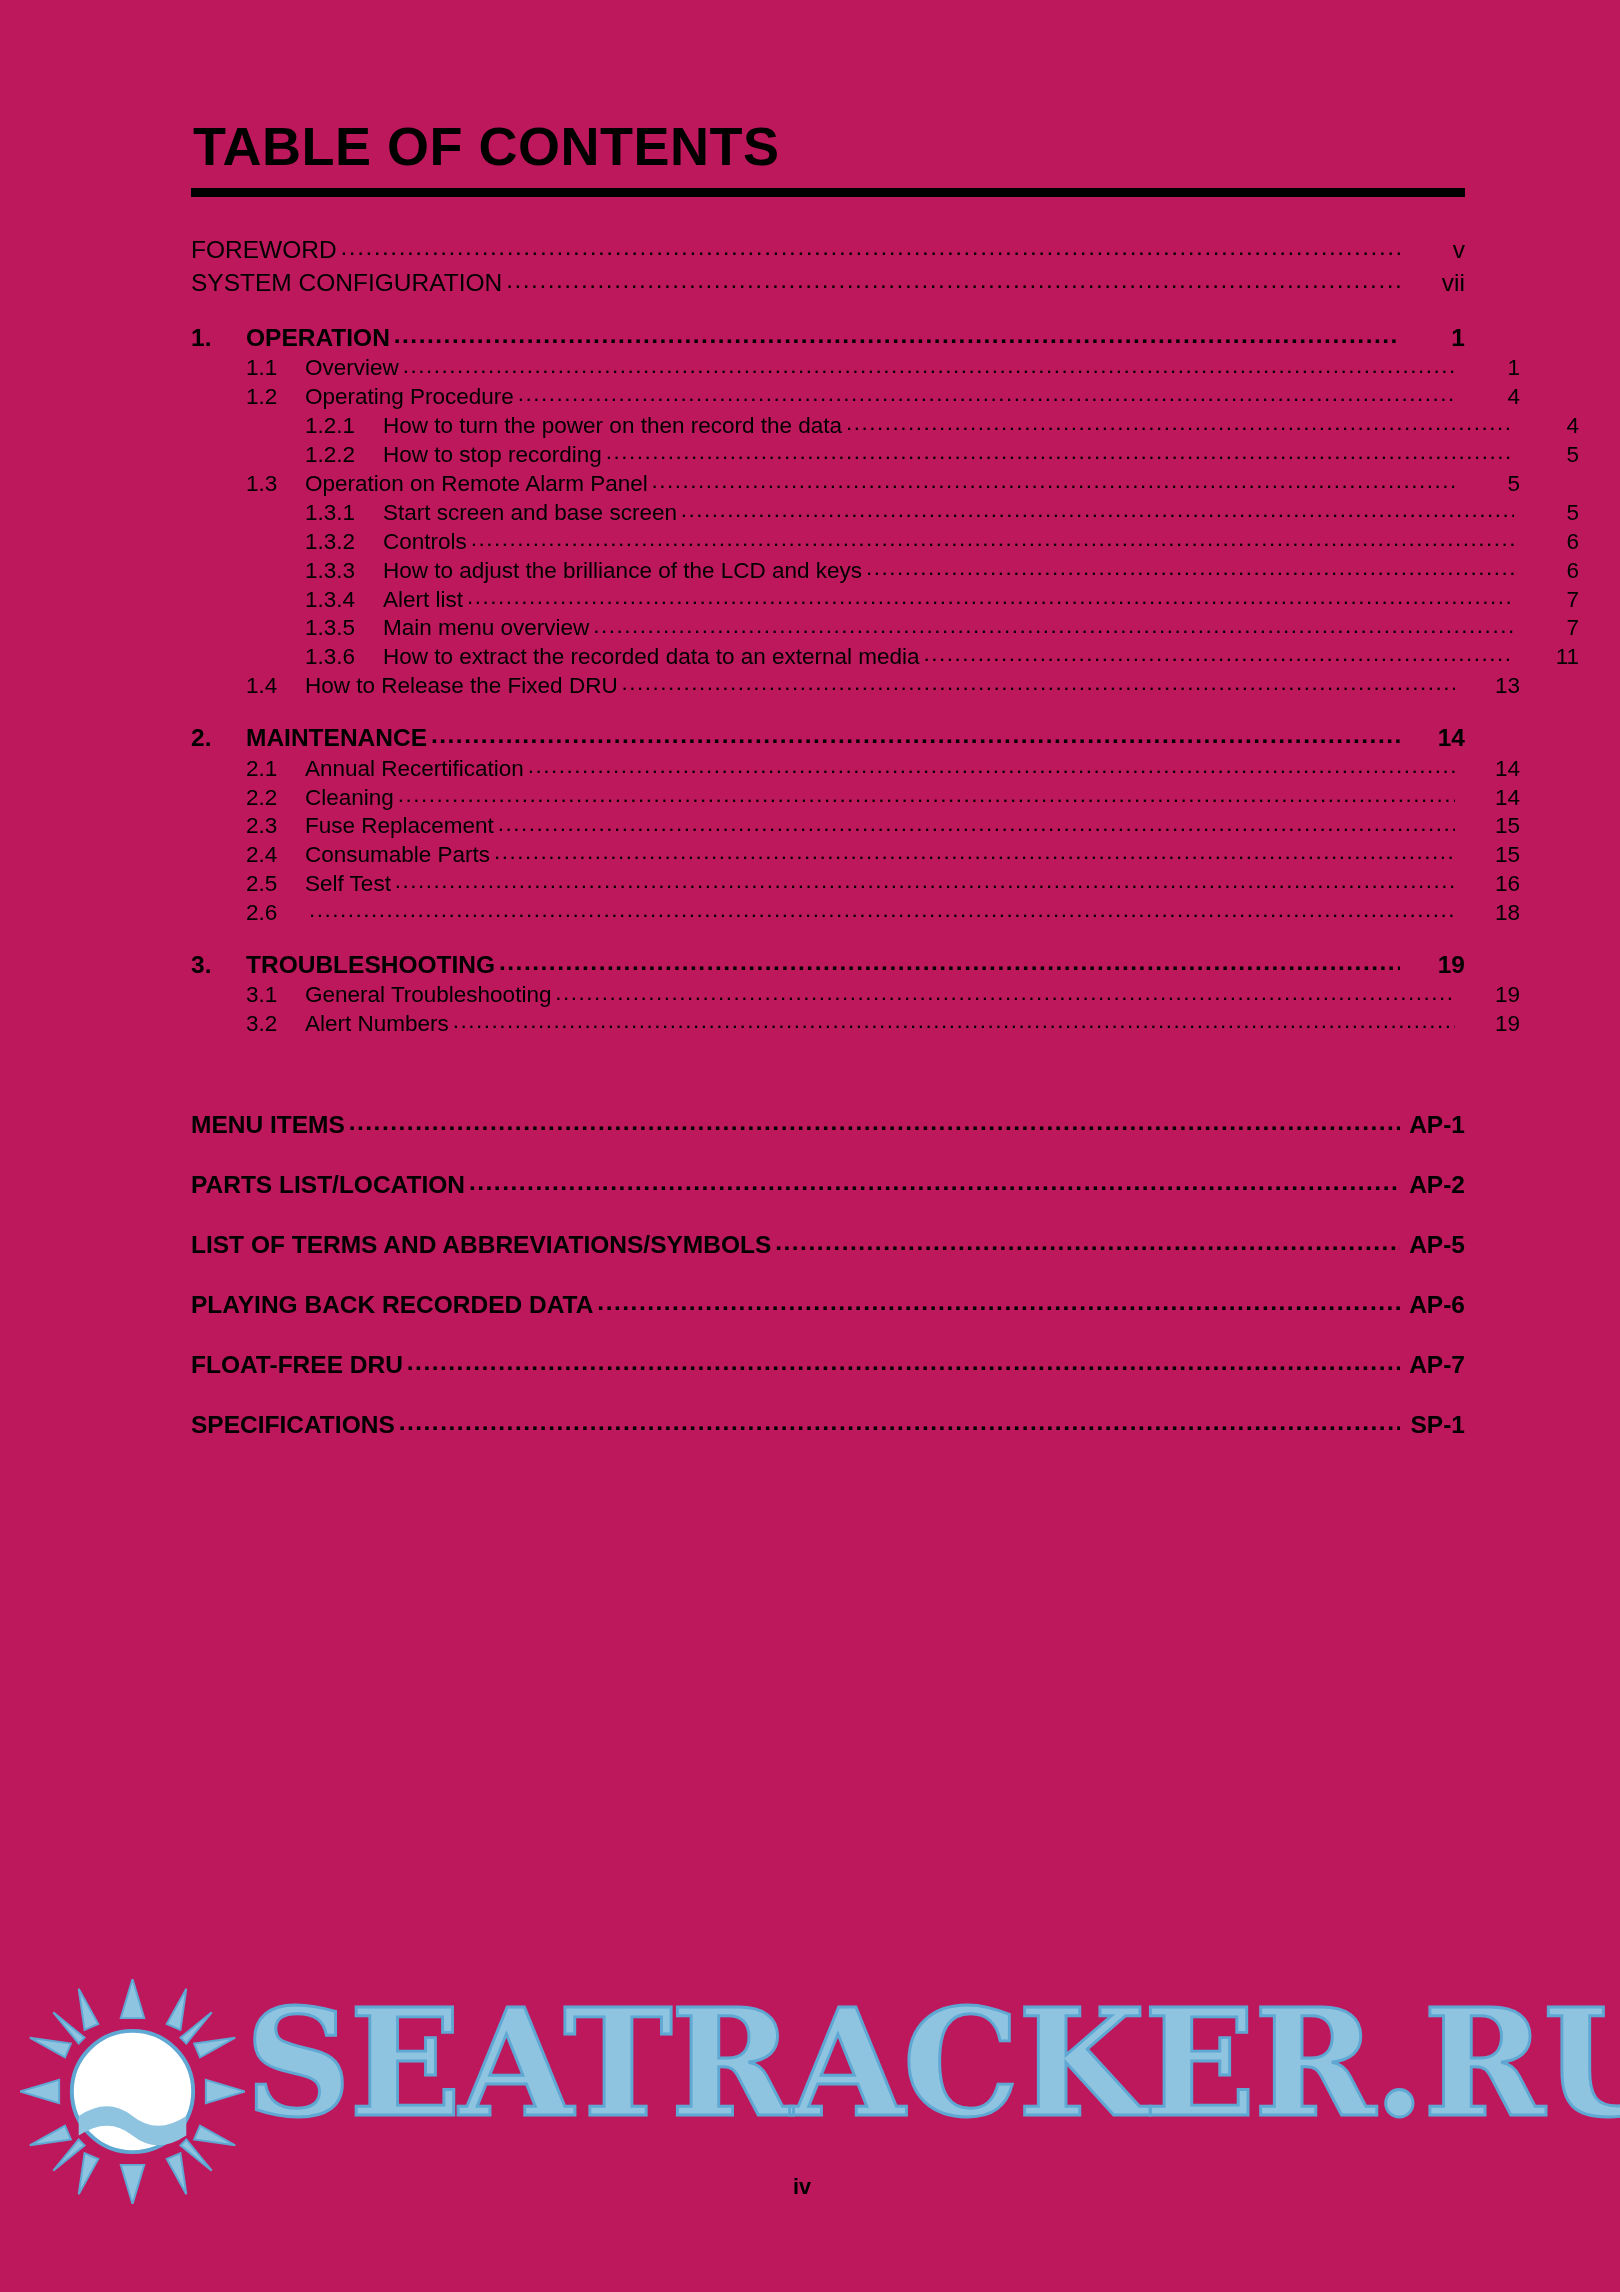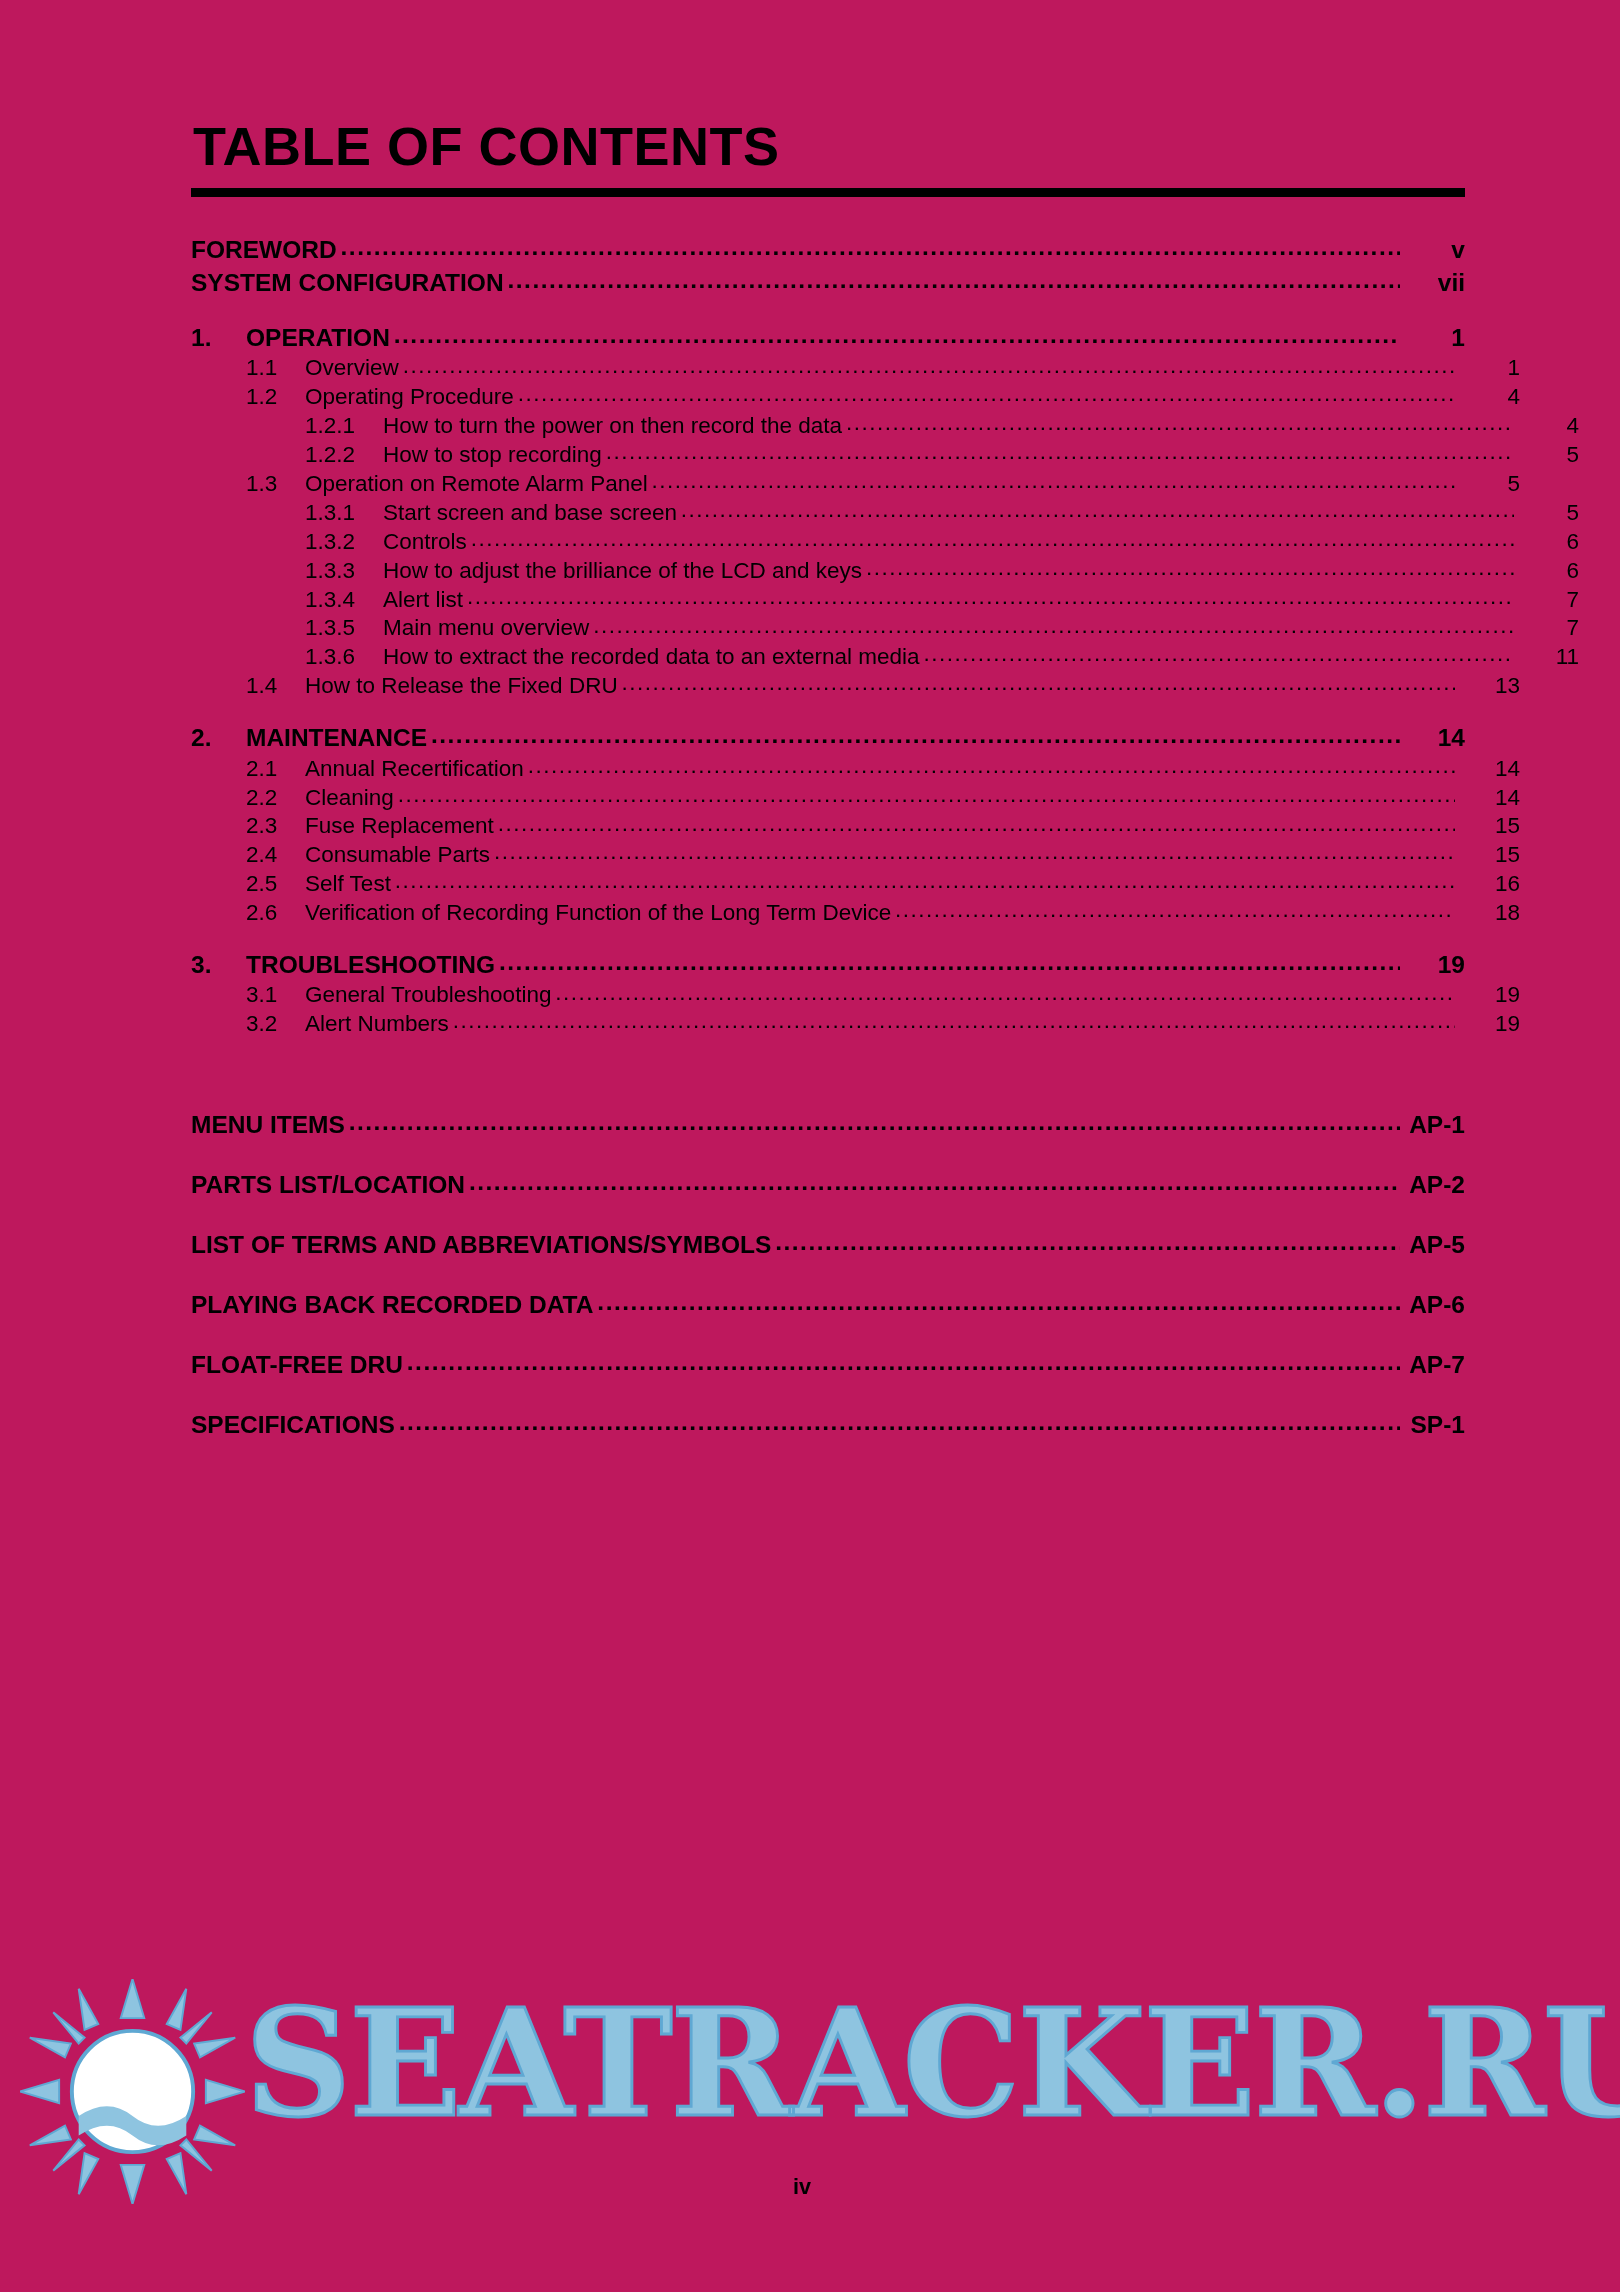--- a/index.html
+++ b/index.html
@@ -69,21 +69,21 @@
   }
   .pg {
     flex: 0 0 auto;
     text-align: right;
     white-space: pre;
   }
 
   
   .lvl-front {
     font-size: 24.5px;
-    font-weight: bold;
+    font-weight: normal;
     margin-left: 0;
     margin-bottom: 4.9px;
   }
   .lvl-front .pg { min-width: 61px; }
 
   .lvl1 {
     font-size: 24.5px;
     font-weight: bold;
     margin-left: 0;
     margin-bottom: 3.9px;
@@ -304,21 +304,20 @@
         <span class="pg">15</span>
       </div>
       <div class="row lvl2">
         <span class="num">2.5</span>
         <span class="label">Self Test</span>
         <span class="leader"></span>
         <span class="pg">16</span>
       </div>
       <div class="row lvl2">
         <span class="num">2.6</span>
-        <span class="label">Verification of Recording Function of the Long Term Device</span>
         <span class="leader"></span>
         <span class="pg">18</span>
       </div>
     </div>
 
     <div class="group-gap"></div>
 
     <div>
       <div class="row lvl1">
         <span class="num">3.</span>

